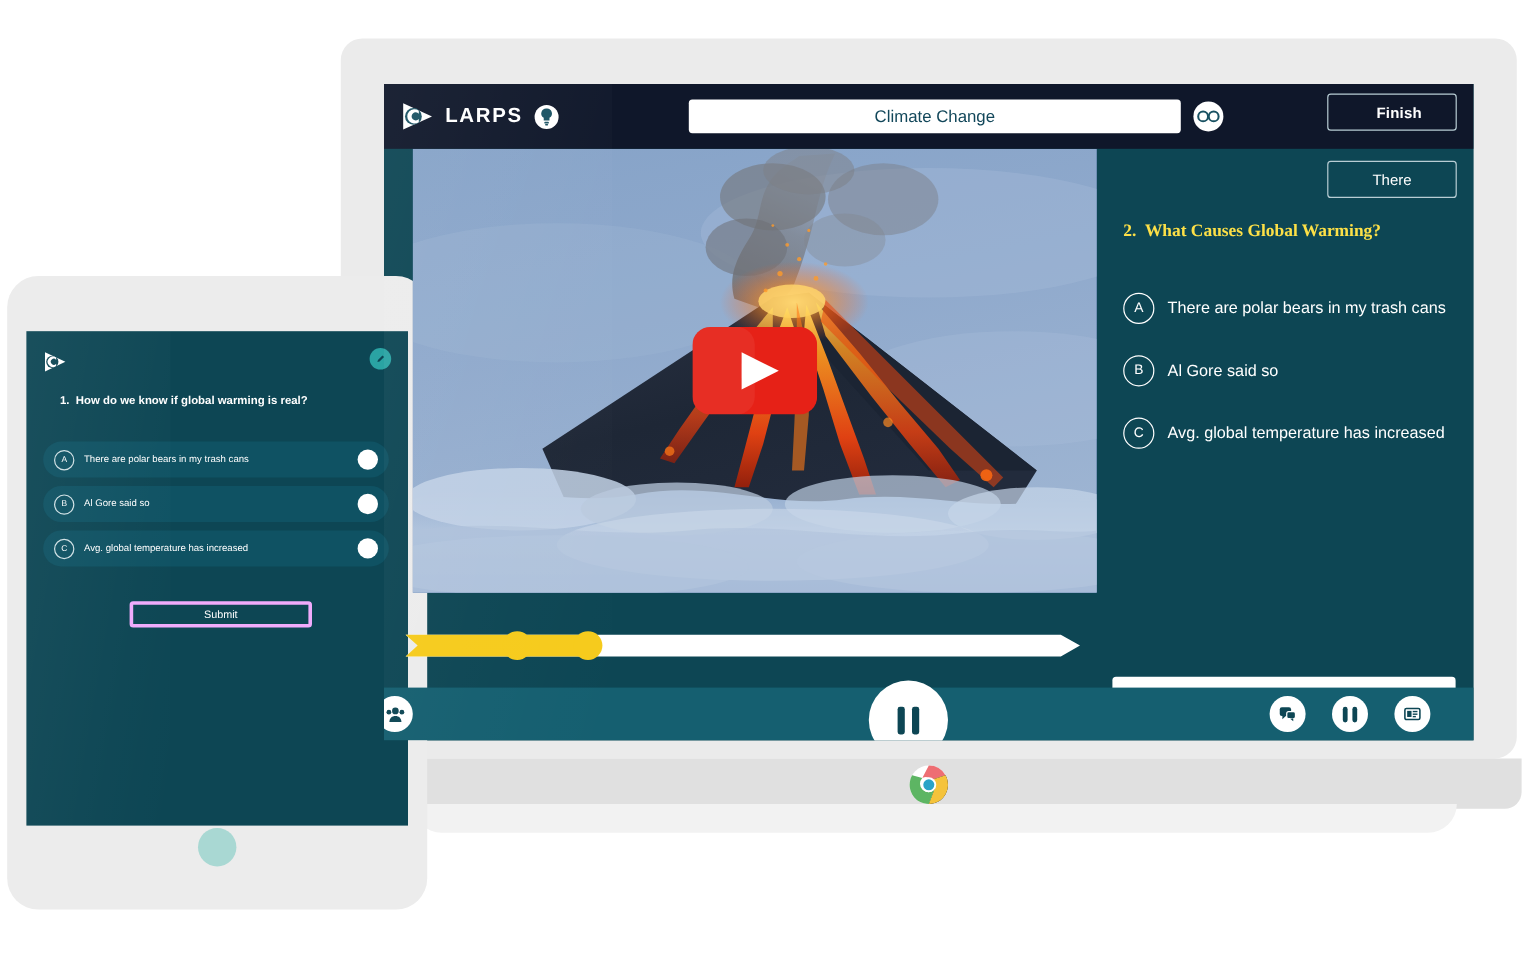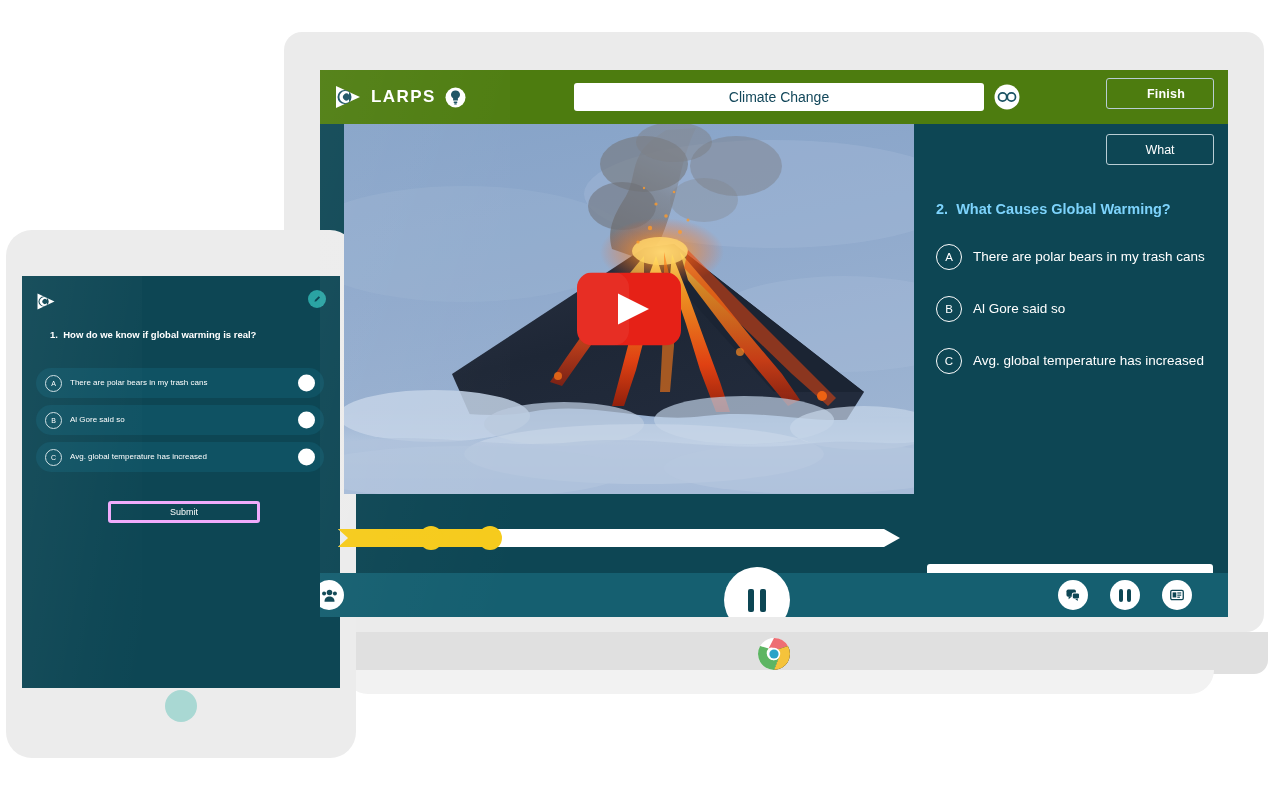--- a/index.html
+++ b/index.html
@@ -77,21 +77,21 @@
     pointer-events: none;
     z-index: 40;
   }
 
   
   #app-header {
     position: absolute;
     left: 0; top: 0;
     width: 100%;
     height: 54px;
-    background: #4d7c0f;
+    background: #0f172a;
     display: flex;
     align-items: center;
     padding: 0 14px;
     z-index: 20;
   }
   .brand { display: flex; align-items: center; gap: 9px; }
   .brand-logo { width: 28px; height: 26px; flex: 0 0 auto; }
   .brand-name {
     color: #ffffff;
     font-size: 17px;
@@ -182,26 +182,27 @@
     border-radius: 3px;
     background: transparent;
     color: #ffffff;
     font-size: 12.5px;
     font-family: "Liberation Sans", sans-serif;
     cursor: pointer;
   }
   #question-text {
     position: absolute;
     left: 14px;
-    top: 76px;
+    top: 60px;
     width: 280px;
-    color: #7dd3fc;
+    color: #fde047;
     font-size: 14.5px;
     font-weight: bold;
     line-height: 1.25;
+    font-family: Liberation Serif, serif;
   }
   #answers { position: absolute; left: 14px; top: 120px; width: 290px; }
   .answer-row {
     display: flex;
     align-items: center;
     gap: 11px;
     margin-bottom: 26px;
     cursor: pointer;
   }
   .answer-badge {
@@ -528,21 +529,21 @@
           <circle cx="13" cy="13" r="12.5" fill="#ffffff"></circle>
           <circle cx="8.6" cy="13" r="4.1" fill="none" stroke="#1a5263" stroke-width="1.7"></circle>
           <circle cx="17.4" cy="13" r="4.1" fill="none" stroke="#1a5263" stroke-width="1.7"></circle>
           <line x1="12.7" y1="13" x2="13.3" y2="13" stroke="#1a5263" stroke-width="1.7"></line>
         </svg>
 
         <button id="finish-button">Finish</button>
       </div>
 
       <div id="quiz-panel">
-        <button id="show-button">What</button>
+        <button id="show-button">There</button>
 
         <div id="question-text">
           <span>2.</span>
           &nbsp;<span>What Causes Global Warming?</span>
         </div>
 
         <div id="answers">
           <div class="answer-row">
             <div class="answer-badge">A</div>
             <div class="answer-label">There are polar bears in my trash cans</div>

